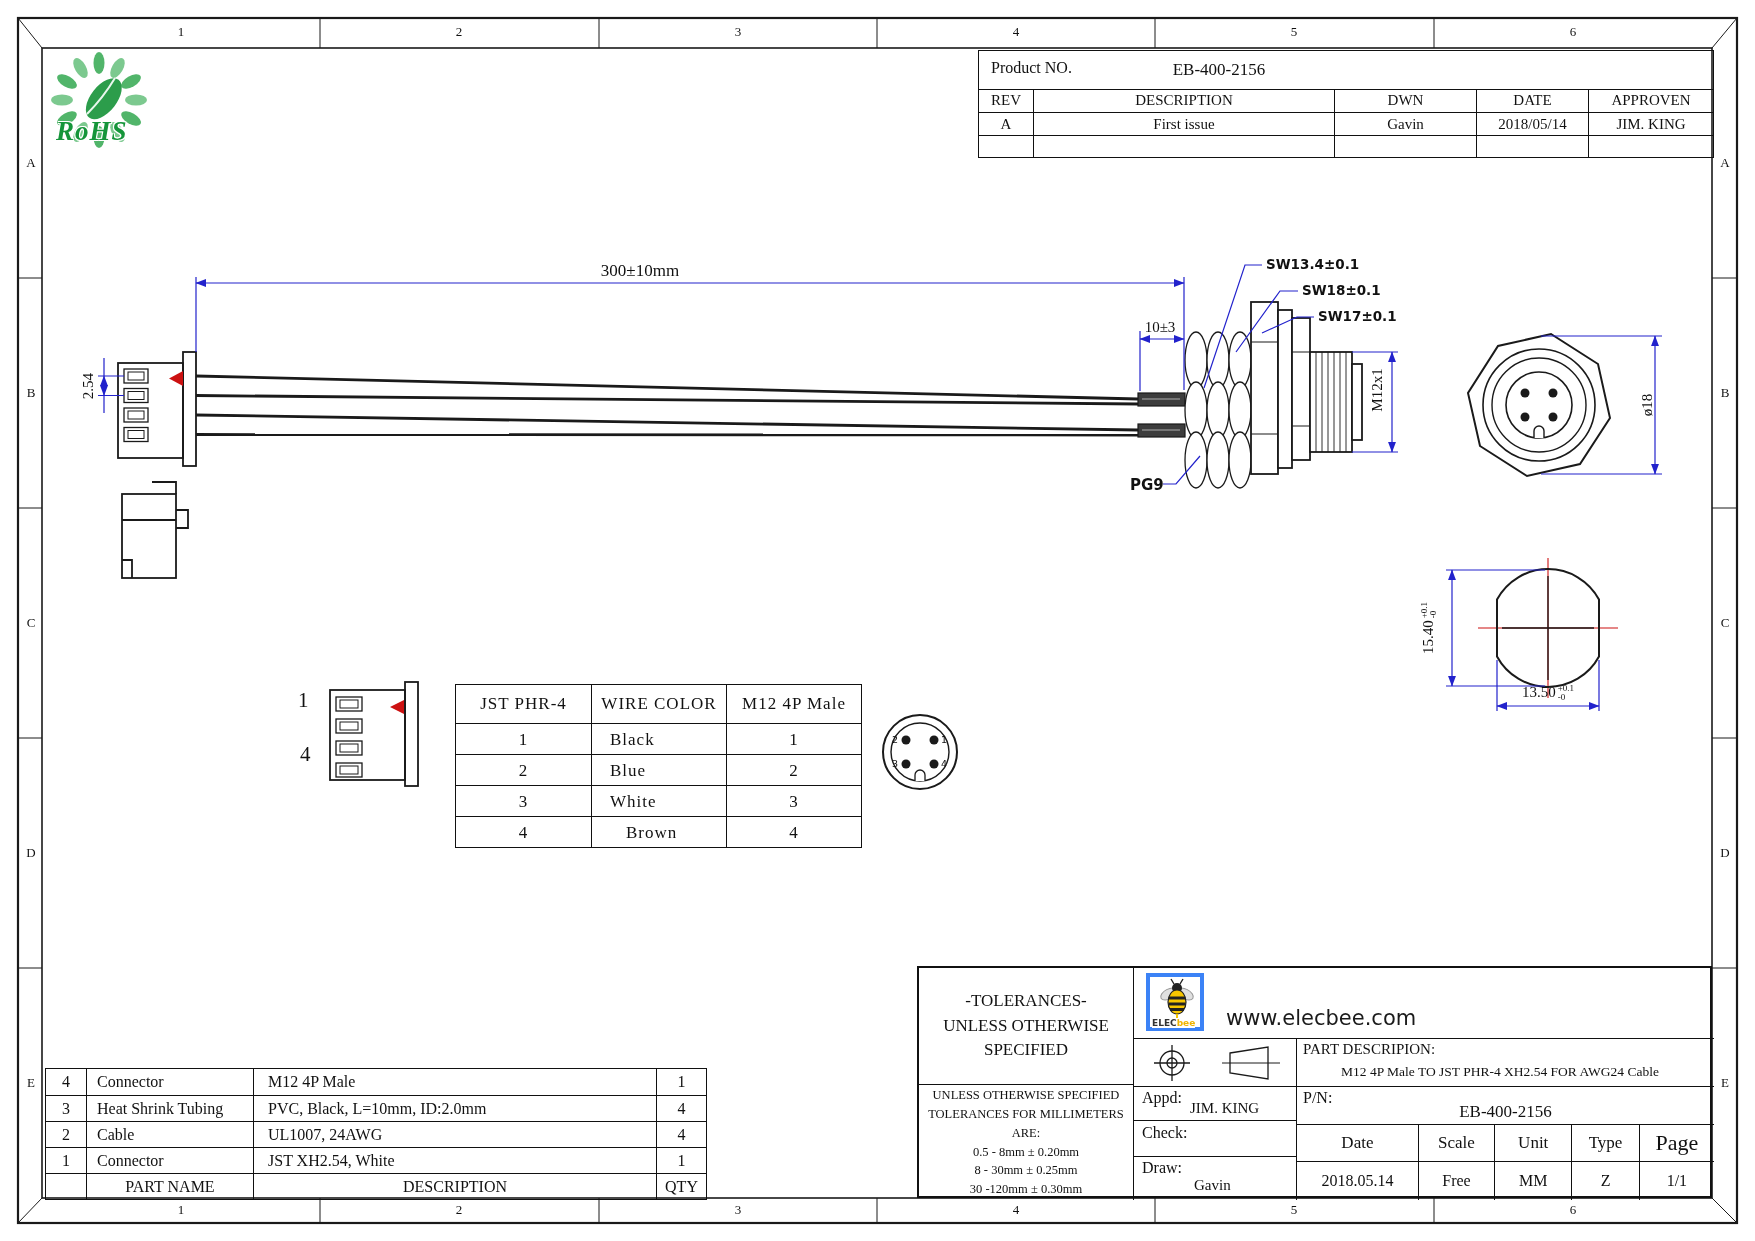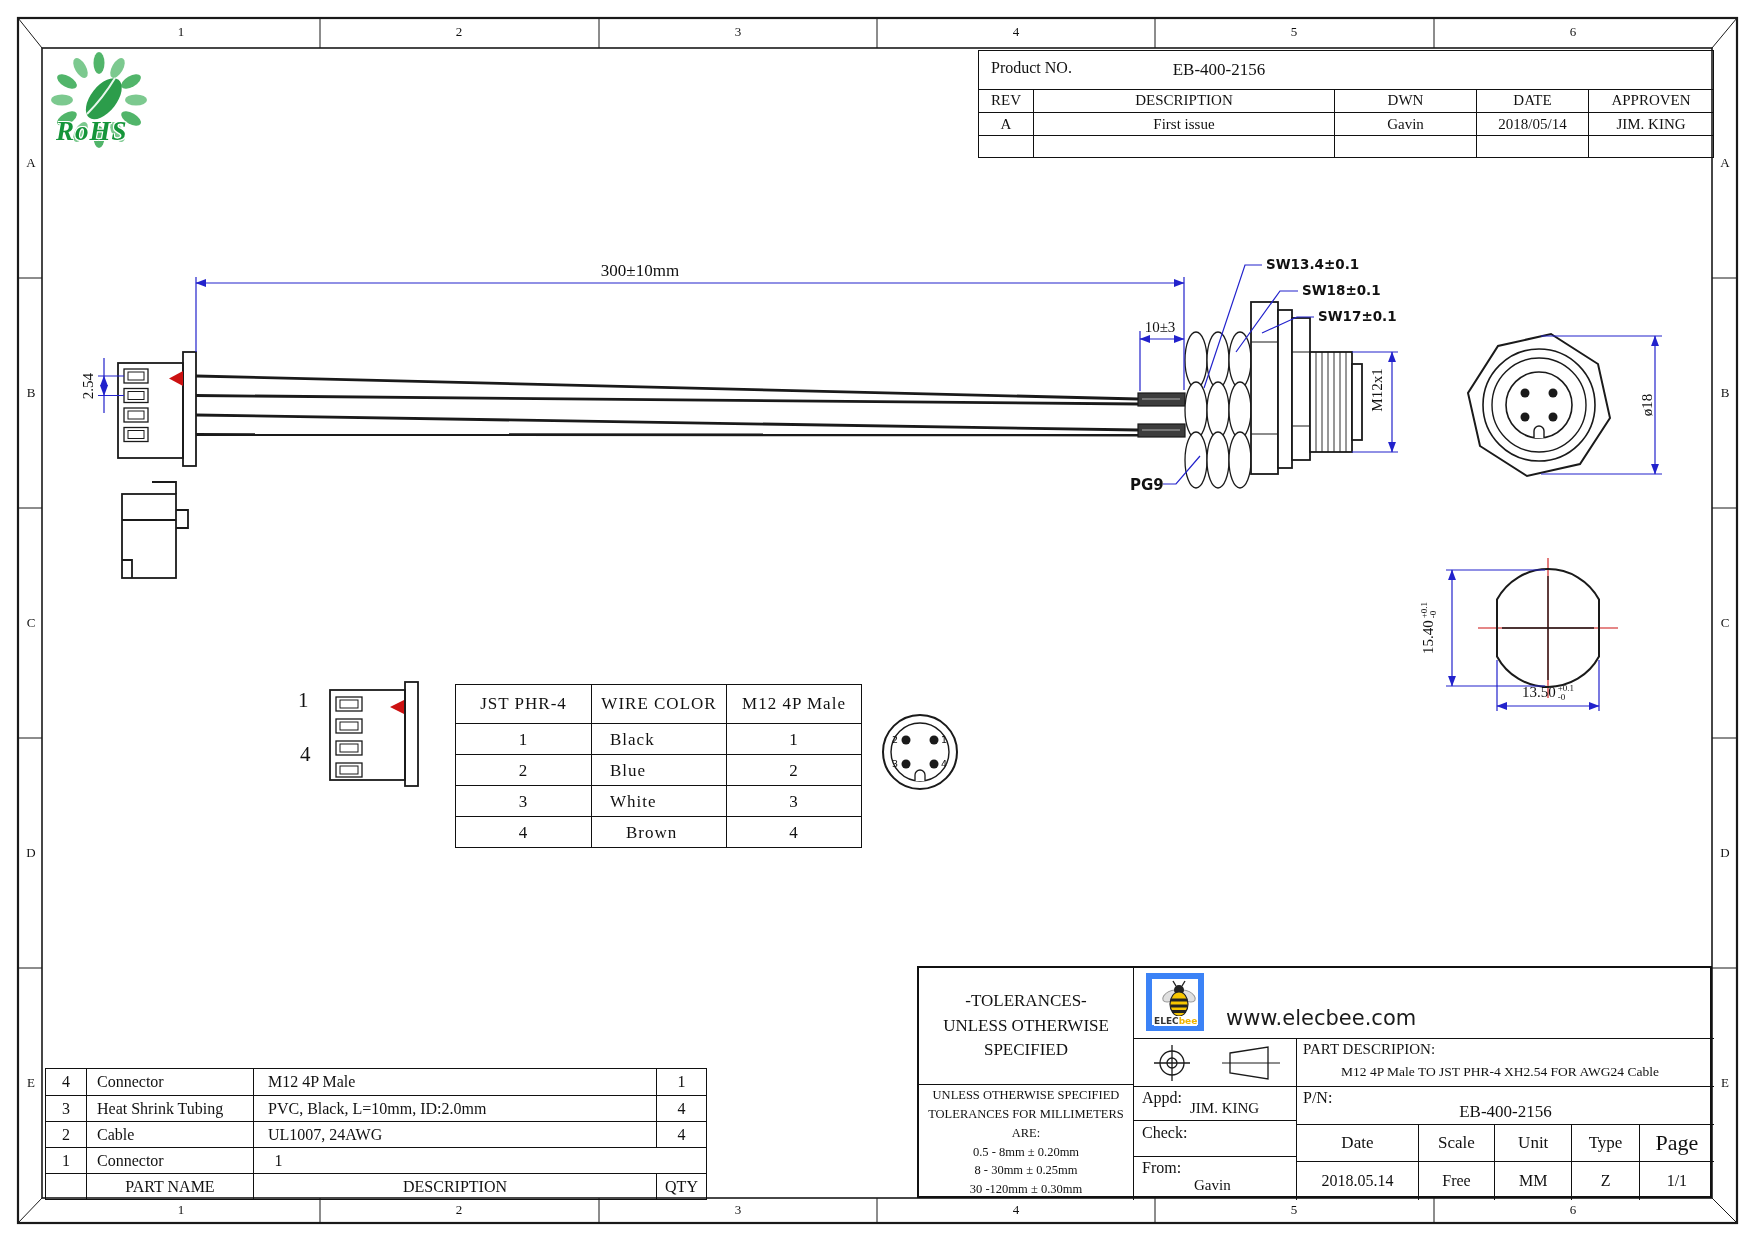--- a/index.html
+++ b/index.html
@@ -340,20 +340,21 @@
     </div>
     <div class="brow bt" style="top:52px;">
       <div class="cell bc" style="width:40px;">2</div>
       <div class="cell bc bl" style="width:167px;justify-content:flex-start;padding-left:10px;">Cable</div>
       <div class="cell bc bl" style="width:403px;justify-content:flex-start;padding-left:14px;">UL1007, 24AWG</div>
       <div class="cell bc bl" style="width:50px;">4</div>
     </div>
     <div class="brow bt" style="top:78px;">
       <div class="cell bc" style="width:40px;">1</div>
       <div class="cell bc bl" style="width:167px;justify-content:flex-start;padding-left:10px;">Connector</div>
+      <div class="cell bc bl" style="width:403px;justify-content:flex-start;padding-left:14px;">JST XH2.54, White</div>
       <div class="cell bc bl" style="width:50px;">1</div>
     </div>
     <div class="brow bt" style="top:104px;">
       <div class="cell bc" style="width:40px;margin-top:31px;">NO</div>
       <div class="cell bc bl" style="width:167px;">PART NAME</div>
       <div class="cell bc bl" style="width:403px;">DESCRIPTION</div>
       <div class="cell bc bl" style="width:50px;">QTY</div>
     </div>
   </div>
 
@@ -371,21 +372,21 @@
       <div style="font-size:12.5px;line-height:1.5;">
         <div>UNLESS OTHERWISE SPECIFIED</div>
         <div>TOLERANCES FOR MILLIMETERS ARE:</div>
         <div>0.5 - 8mm ± 0.20mm</div>
         <div>8 - 30mm ± 0.25mm</div>
         <div>30 -120mm ± 0.30mm</div>
       </div>
     </div>
 
     <div class="tb bb" style="left:215px;top:0;width:580px;height:71px;">
-      <div class="tb" style="left:12px;top:5px;width:58px;height:58px;border:6px solid #3b82f6;">
+      <div class="tb" style="left:12px;top:5px;width:58px;height:58px;border:4px solid #3b82f6;">
         <svg width="54" height="54" viewBox="0 0 54 54">
           <ellipse cx="19" cy="17" rx="9" ry="5" fill="#e0e0e0" stroke="#999" transform="rotate(-28 19 17)"></ellipse>
           <ellipse cx="35" cy="17" rx="9" ry="5" fill="#e0e0e0" stroke="#999" transform="rotate(28 35 17)"></ellipse>
           <circle cx="27" cy="11" r="5" fill="#222"></circle>
           <path d="M24,7 L21,2 M30,7 L33,2" stroke="#222" stroke-width="1.4" fill="none"></path>
           <ellipse cx="27" cy="25" rx="9" ry="12" fill="#f7c600" stroke="#222" stroke-width="1.2"></ellipse>
           <path d="M19,21 H35 M18.5,27 H35.5 M20,32.5 H34" stroke="#222" stroke-width="3"></path>
           <path d="M27,37 V42" stroke="#f7c600" stroke-width="2"></path>
         </svg>
         <div style="position:absolute;left:2px;bottom:-1px;font-family:'DejaVu Sans',sans-serif;font-size:9px;font-weight:bold;background:#fff;"><span style="color:#333;">ELEC</span><span style="color:#f0b400;">bee</span></div>
@@ -411,21 +412,21 @@
     </div>
 
     <div class="tb bb br" style="left:215px;top:119px;width:163px;height:34px;">
       <span class="lbl" style="left:8px;top:2px;font-size:16px;">Appd:</span>
       <span class="lbl" style="left:56px;top:13px;font-size:15px;">JIM. KING</span>
     </div>
     <div class="tb bb br" style="left:215px;top:153px;width:163px;height:36px;">
       <span class="lbl" style="left:8px;top:3px;font-size:16px;">Check:</span>
     </div>
     <div class="tb br" style="left:215px;top:189px;width:163px;height:43px;">
-      <span class="lbl" style="left:8px;top:2px;font-size:16px;">From:</span>
+      <span class="lbl" style="left:8px;top:2px;font-size:16px;">Draw:</span>
       <span class="lbl" style="left:60px;top:20px;font-size:15px;">Gavin</span>
     </div>
 
     <div class="tb bb" style="left:378px;top:119px;width:417px;height:38px;">
       <span class="lbl" style="left:6px;top:2px;font-size:16px;">P/N:</span>
       <span class="lbl" style="left:0;right:0;top:15px;text-align:center;font-size:17px;">EB-400-2156</span>
     </div>
 
     <div class="tb bb" style="left:378px;top:157px;width:417px;height:37px;display:flex;">
       <div class="cell" style="width:122px;font-size:17px;">Date</div>

